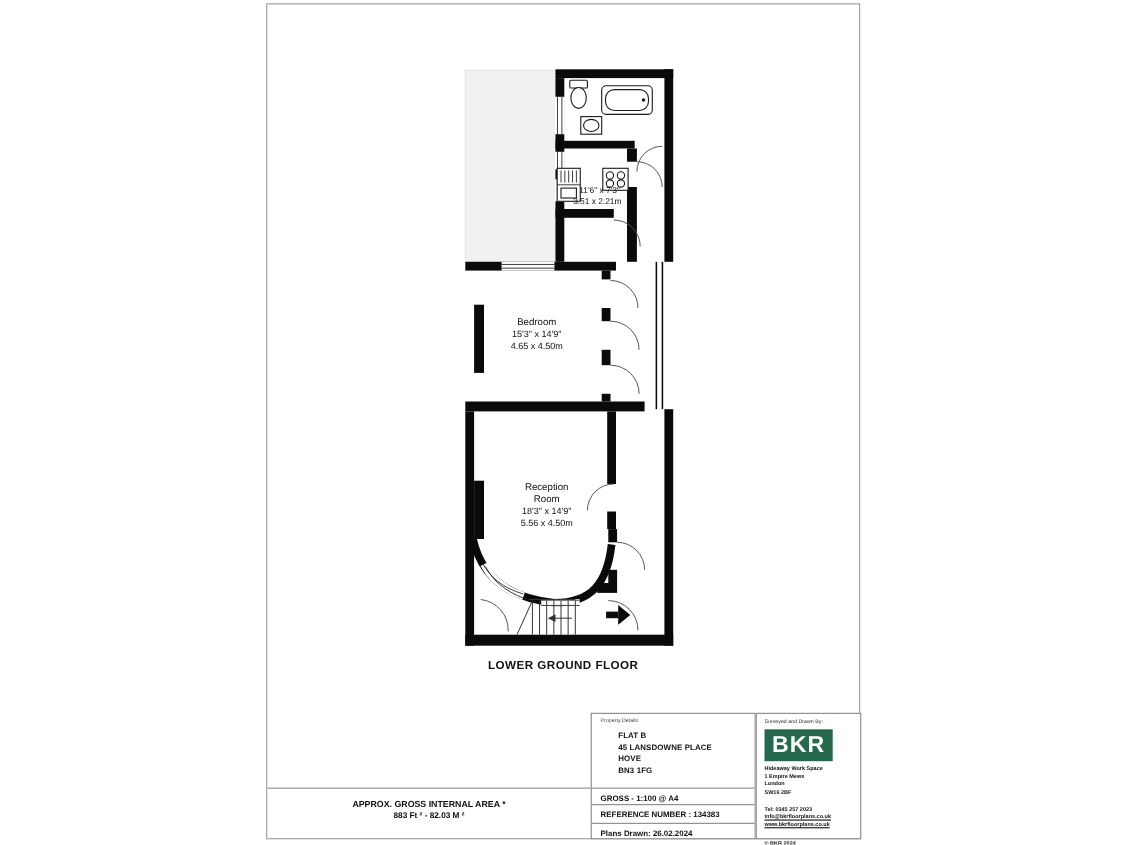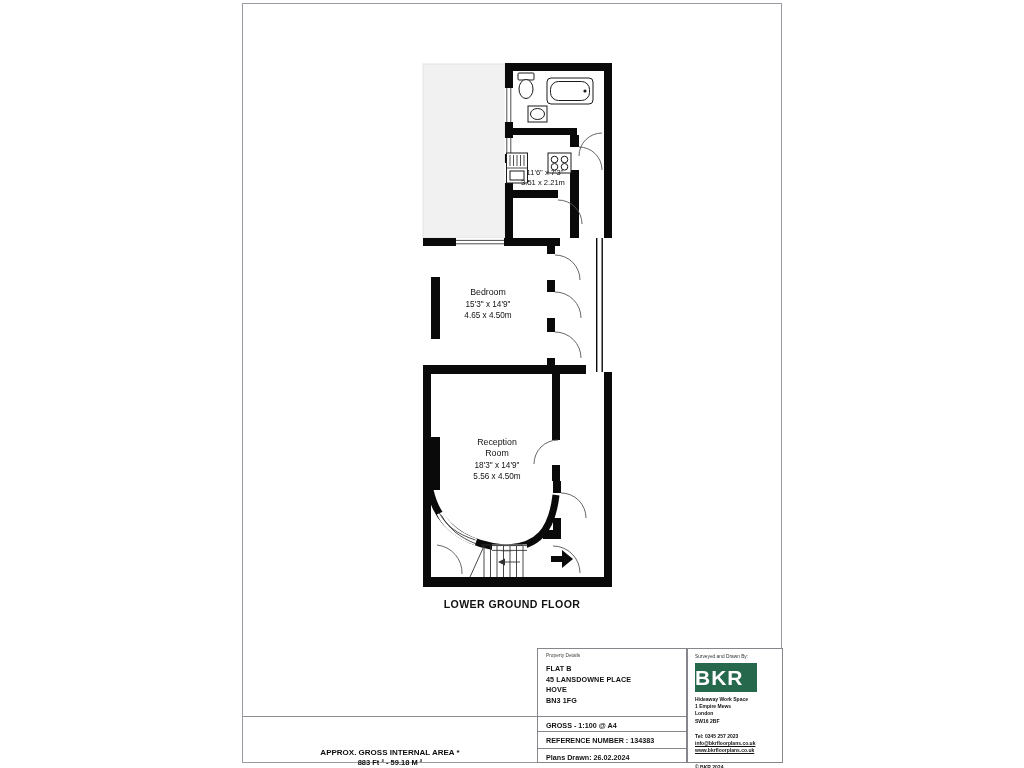--- a/index.html
+++ b/index.html
@@ -14,35 +14,35 @@
   .fx{fill:#fff;stroke:#1a1a1a;stroke-width:1;}
   .arc{fill:none;stroke:#555;stroke-width:0.9;}
   .gl{fill:none;stroke:#222;stroke-width:0.8;}
   .stair{fill:none;stroke:#333;stroke-width:0.9;}
   svg text{font-family:"Liberation Sans",sans-serif;fill:#111;}
   .rm{text-anchor:middle;}
   .floor-label{text-anchor:middle;font-weight:bold;letter-spacing:.4px;}
   
   .area-divider{position:absolute;left:243px;top:716px;width:294px;height:1px;background:#8d8d94;}
   .area-note{position:absolute;left:243px;top:727px;width:294px;text-align:center;font-weight:bold;color:#0d0d0d;}
-  .area-note .l1{font-size:8px;line-height:10px;margin-top:21px;}
+  .area-note .l1{font-size:8px;line-height:10px;}
   .area-note .l2{font-size:7.5px;line-height:10px;}
   .prop-box{position:absolute;left:537px;top:648px;width:150px;height:115px;
             border:1px solid #85858c;box-sizing:border-box;background:#fff;}
   .prop-sec1{height:67px;box-sizing:border-box;padding:4px 0 0 8px;}
   .prop-heading{font-size:4.8px;color:#444;margin-bottom:6px;}
-  .prop-line{font-size:7.2px;font-weight:bold;line-height:10.5px;letter-spacing:.1px;}
+  .prop-line{font-size:7.2px;font-weight:bold;line-height:10.5px;letter-spacing:.1px;margin-left:16px;}
   .prop-row{border-top:1px solid #85858c;box-sizing:border-box;padding:4px 0 0 8px;
             font-size:7.2px;font-weight:bold;}
   .row-scale{height:15px;} .row-ref{height:17px;} .row-drawn{height:15px;}
   .bkr-box{position:absolute;left:687px;top:648px;width:96px;height:115px;
            border:1px solid #85858c;box-sizing:border-box;background:#fff;}
   .bkr-heading{font-size:4.8px;color:#333;margin:5px 0 0 7px;}
   .bkr-logo{margin:4px 0 0 7px;width:62px;height:29px;background:var(--logo-green,#26684b);
-            color:#fff;font-weight:bold;font-size:21px;line-height:29px;text-align:left;
+            color:#fff;font-weight:bold;font-size:21px;line-height:29px;text-align:center;
             letter-spacing:1px;}
   .bkr-addr{margin:4px 0 0 7px;font-size:5px;font-weight:bold;line-height:7.2px;}
   .bkr-tel{margin:8px 0 0 7px;font-size:5px;font-weight:bold;line-height:7px;}
   .bkr-link{margin:0 0 0 7px;font-size:5px;font-weight:bold;line-height:7px;text-decoration:underline;}
   .bkr-copy{margin:10px 0 0 7px;font-size:5px;font-weight:bold;}
 </style>
 </head>
 <body>
 
 <div class="canvas">
@@ -176,21 +176,21 @@
       <text class="rm" x="497" y="467.5" font-size="8.2">18'3" x 14'9"</text>
       <text class="rm" x="497" y="478.5" font-size="8.2">5.56 x 4.50m</text>
     </g>
 
     <text class="floor-label" x="512" y="608" font-size="10.6">LOWER GROUND FLOOR</text>
   </svg>
 
   <div class="area-divider"></div>
   <div class="area-note">
     <div class="l1">APPROX. GROSS INTERNAL AREA *</div>
-    <div class="l2">883 Ft ²  -  59.18 M ²</div>
+    <div class="l2">883 Ft ²  -  82.03 M ²</div>
   </div>
 
   <div class="prop-box">
     <div class="prop-sec1">
       <div class="prop-heading">Property Details</div>
       <div class="prop-line">FLAT B</div>
       <div class="prop-line">45 LANSDOWNE PLACE</div>
       <div class="prop-line">HOVE</div>
       <div class="prop-line">BN3 1FG</div>
     </div>

